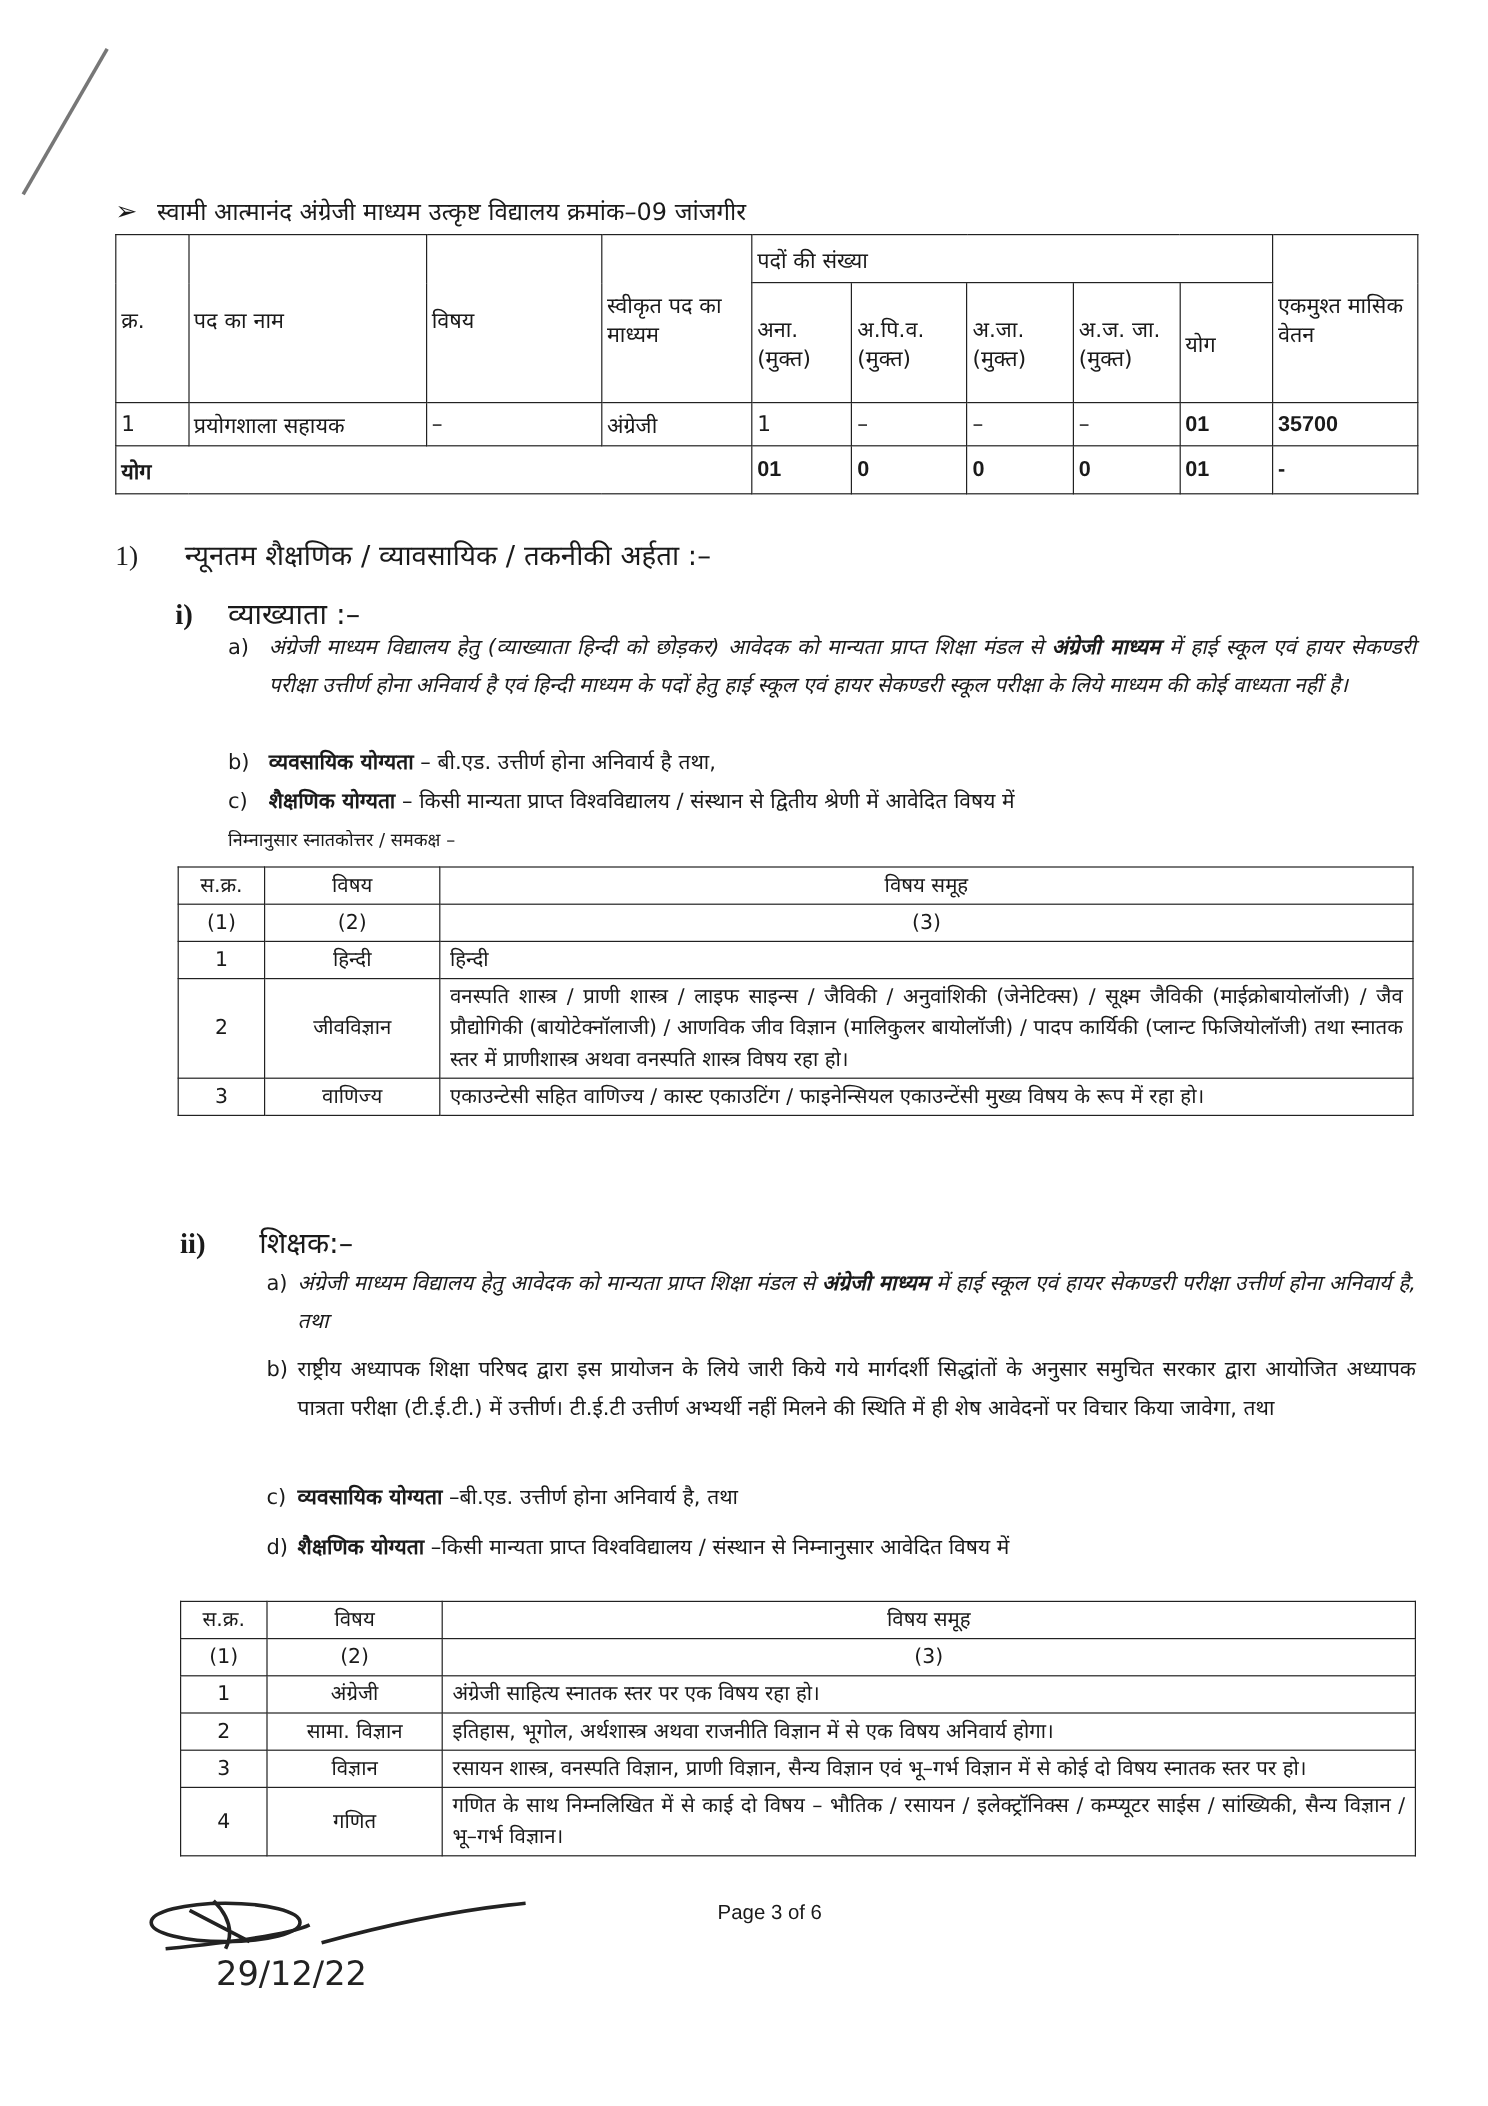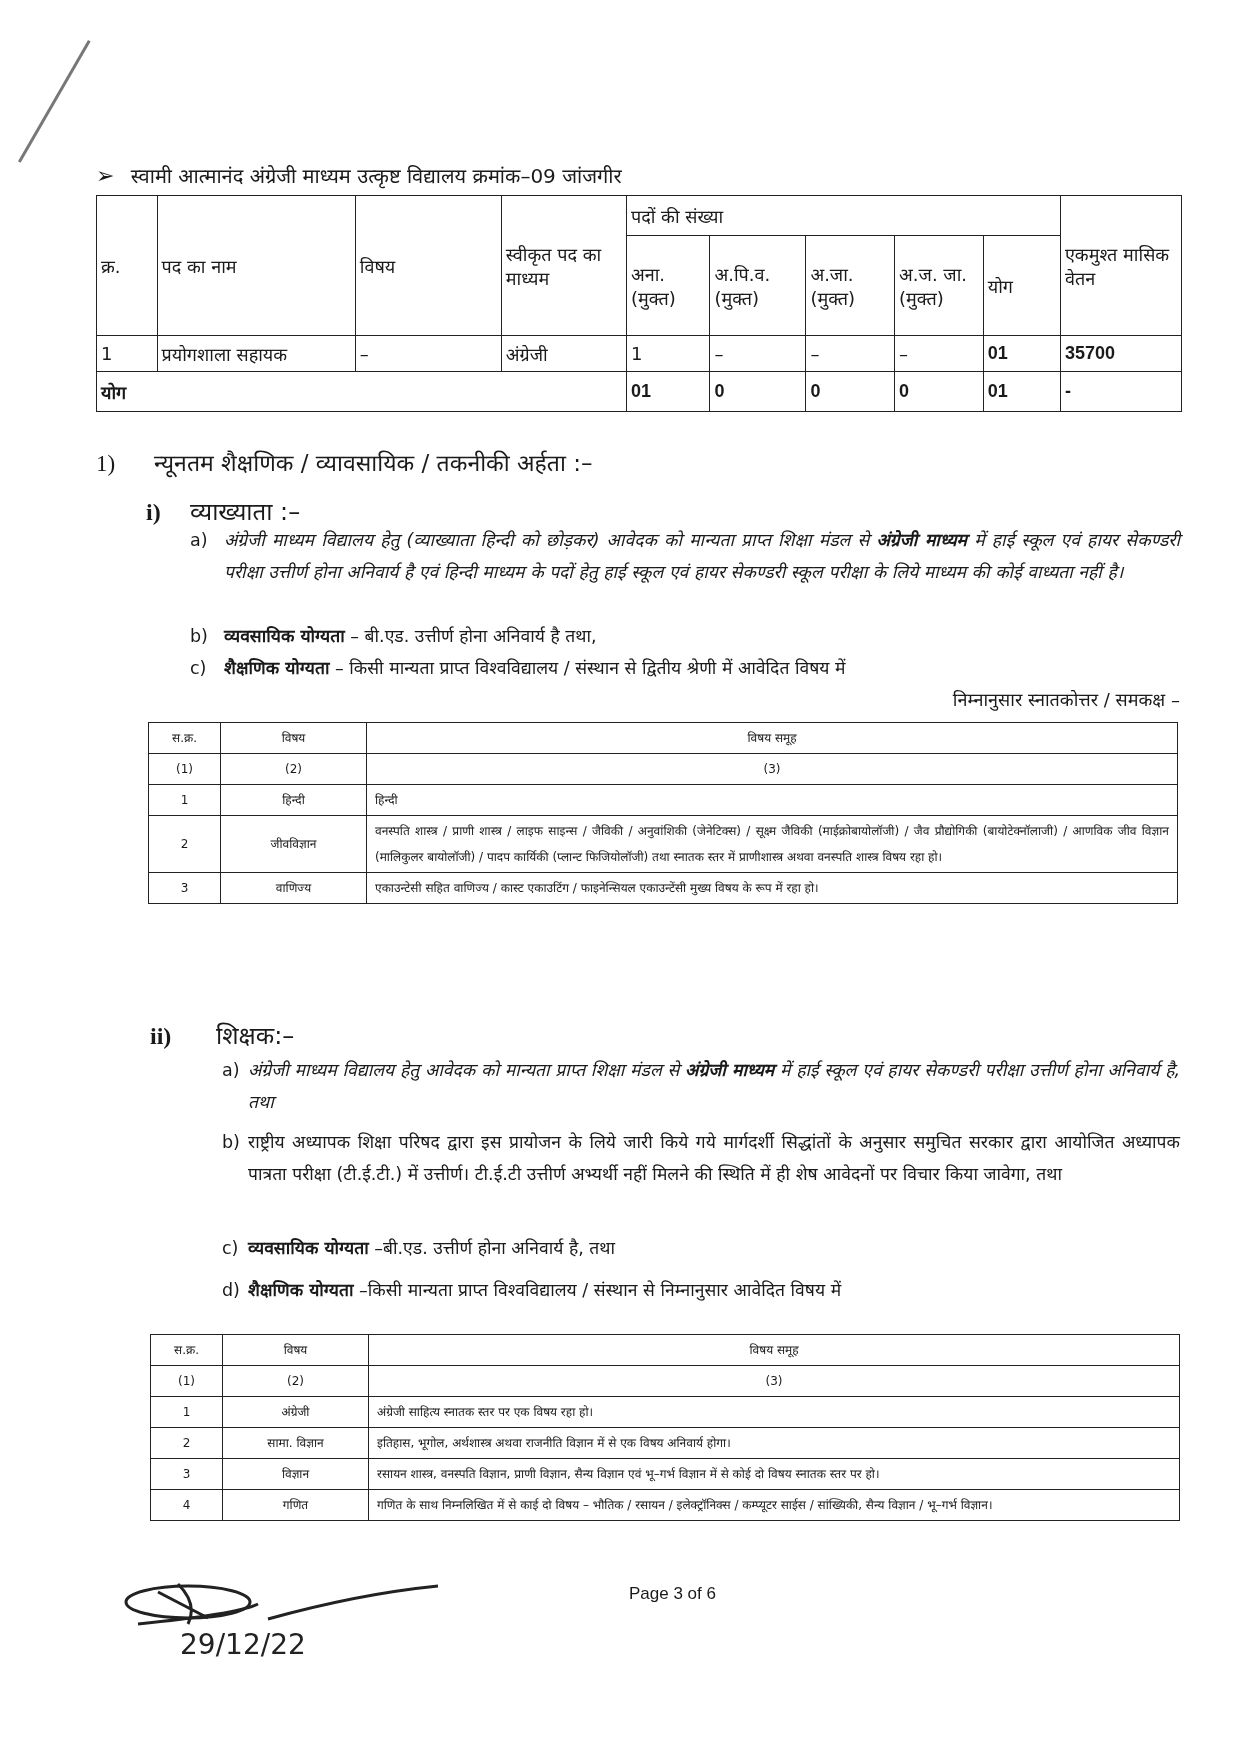--- a/index.html
+++ b/index.html
@@ -14,26 +14,26 @@
   .post-table { left: 96px; top: 195px; width: 1086px; font-size: 18px; }
   .post-table td, .post-table th { border: 1.5px solid #222; text-align: left; font-weight: normal; padding: 2px 4px; }
   .post-table .bold { font-weight: bold; font-family: "Liberation Sans", sans-serif; }
   .sec-title { left: 96px; top: 446px; font-size: 23px; }
   .sec-title .num { display: inline-block; width: 58px; font-family: "Liberation Serif", serif; }
   .sub-title { font-size: 24px; }
   .sub-title .num { display: inline-block; width: 44px; font-family: "Liberation Serif", serif; font-weight: bold; }
   .para { font-size: 17.5px; line-height: 32px; text-align: justify; }
   .para .lbl { display: inline-block; width: 34px; }
   .para b { font-weight: bold; }
-  .center-line { text-align: right; font-size: 18px; }
-  .subj-table { font-size: 12px; padding-left: 15px; }
+  .center-line { text-align: left; font-size: 15px; }
+  .subj-table { font-size: 17px; padding-left: 15px; }
   .subj-table td { border: 1.5px solid #222; padding: 2px 8px; line-height: 26px; vertical-align: middle; }
   .subj-table td.c { text-align: center; }
   .subj-table td.j { text-align: justify; }
-  .footer-page { left: 629px; top: 1584px; font-size: 17px; font-family: "Liberation Sans", sans-serif; }
+  .footer-page { left: 598px; top: 1584px; font-size: 17px; font-family: "Liberation Sans", sans-serif; }
   .signature { left: 118px; top: 1574px; }
 </style>
 </head>
 <body>
 
 <div class="abs margin-stroke"></div>
 
 <div class="abs school-heading">
   <span class="arrow">➢</span>
   <span>स्वामी आत्मानंद अंग्रेजी माध्यम उत्कृष्ट विद्यालय क्रमांक–09 जांजगीर</span>

